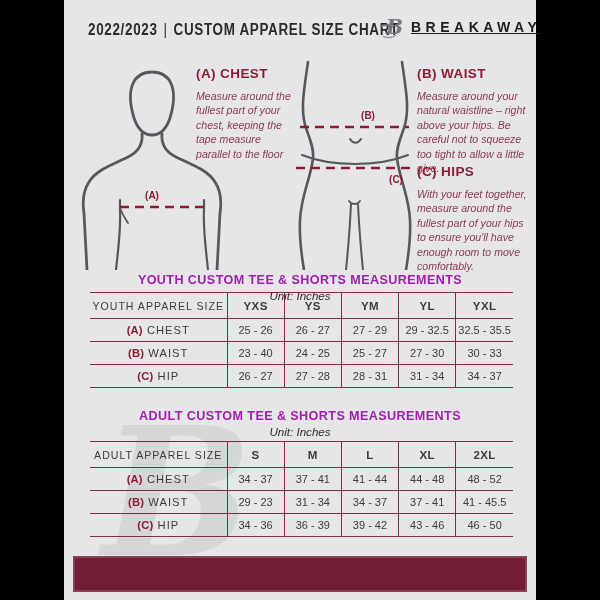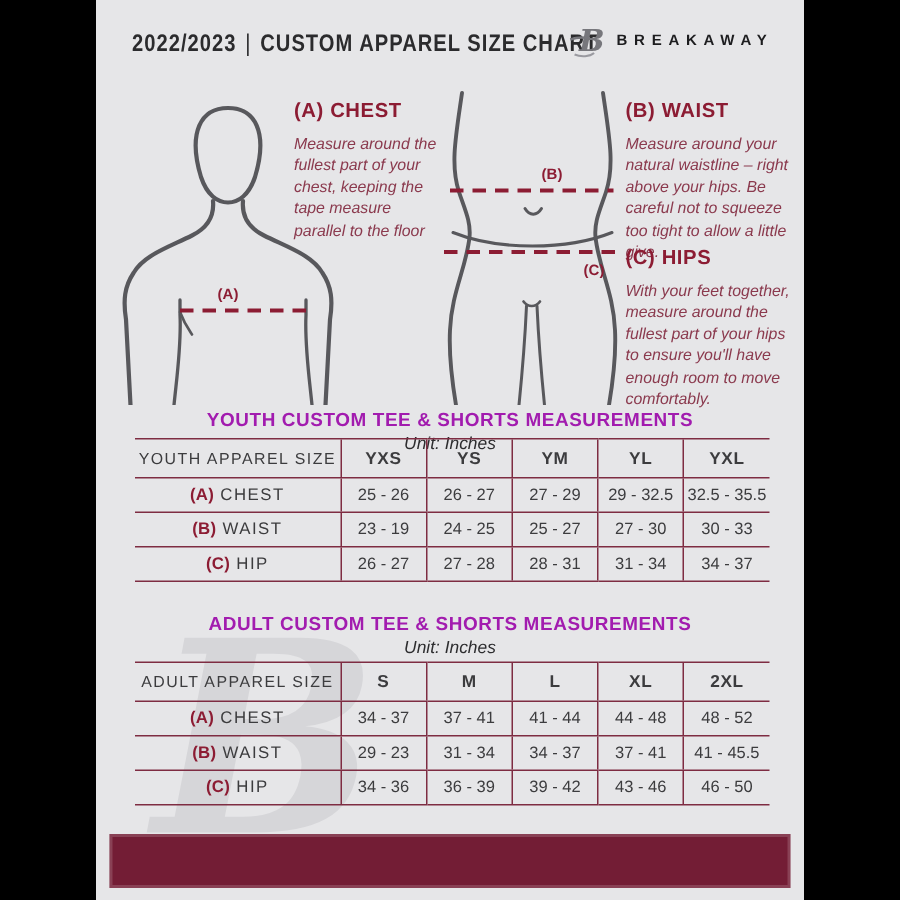--- a/index.html
+++ b/index.html
@@ -9,21 +9,21 @@
   .sidebar { position:absolute; top:0; width:64px; height:600px; background:#000; }
   .sidebar.left { left:0; } .sidebar.right { left:536px; }
   .content { position:absolute; left:64px; top:0; width:472px; height:600px; background:#e6e6e8; }
 
   
   .hdr { position:absolute; left:24px; top:21px; white-space:nowrap; }
   .hdr-title { display:inline-block; transform:scaleX(.84); transform-origin:left center;
     font-weight:700; font-size:16px; letter-spacing:.8px; color:#2b2b2d; }
   .hdr-sep { padding:0 7px; font-weight:400; color:#2b2b2d; }
   .brand { position:absolute; left:314px; top:14px; display:flex; align-items:center; gap:7px; }
-  .brand-name { font-weight:700; font-size:10px; letter-spacing:4.5px; color:#1d1d1f; }
+  .brand-name { font-weight:700; font-size:14px; letter-spacing:4.5px; color:#1d1d1f;text-decoration:underline; }
 
   
   .diagrams { position:absolute; left:0; top:58px; width:472px; height:214px; }
   .fig { position:absolute; top:2px; }
   .fig.chest { left:16px; } .fig.waist { left:228px; }
   .guide { position:absolute; }
   .guide h3 { font-size:13.5px; font-weight:700; letter-spacing:.4px; color:#8c1c33; }
   .guide p { margin-top:8px; font-style:italic; font-size:10.6px; line-height:1.36; color:#8b3a4e; }
   .guide.a { left:132px; top:8px; width:100px; }
   .guide.b { left:353px; top:8px; width:114px; }
@@ -154,21 +154,21 @@
           <tr>
             <td class="row-label"><span class="pfx">(A)</span> CHEST</td>
             <td class="val">25 - 26</td>
             <td class="val">26 - 27</td>
             <td class="val">27 - 29</td>
             <td class="val">29 - 32.5</td>
             <td class="val">32.5 - 35.5</td>
           </tr>
           <tr>
             <td class="row-label"><span class="pfx">(B)</span> WAIST</td>
-            <td class="val">23 - 19</td>
+            <td class="val">23 - 40</td>
             <td class="val">24 - 25</td>
             <td class="val">25 - 27</td>
             <td class="val">27 - 30</td>
             <td class="val">30 - 33</td>
           </tr>
           <tr>
             <td class="row-label"><span class="pfx">(C)</span> HIP</td>
             <td class="val">26 - 27</td>
             <td class="val">27 - 28</td>
             <td class="val">28 - 31</td>

